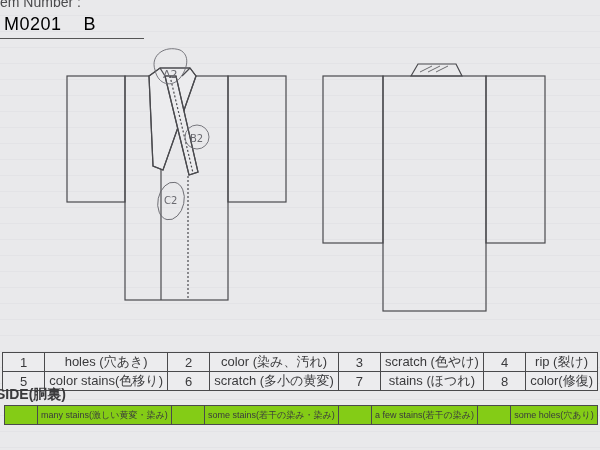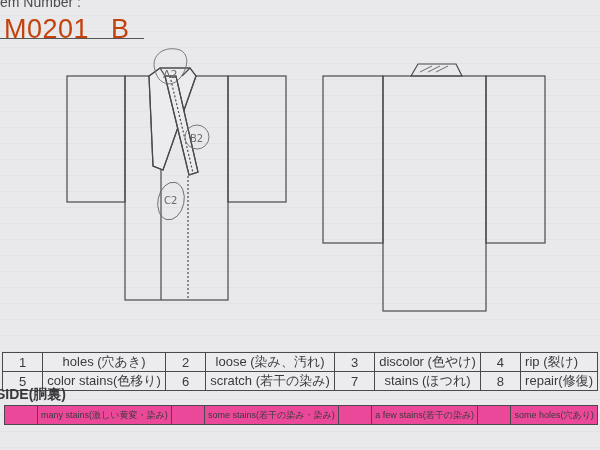--- a/index.html
+++ b/index.html
@@ -8,40 +8,40 @@
     background:#e9e9eb;
     font-family:"DejaVu Sans", sans-serif;
     color:#3a3a3c;
   }
   .paper-lines {
     position:absolute; inset:0;
     background-image: repeating-linear-gradient(to bottom, rgba(255,255,255,0) 0px, rgba(255,255,255,0) 15px, rgba(200,200,205,0.35) 16px);
     pointer-events:none;
   }
   .item-label { position:absolute; left:0; top:-6px; font-size:14px; font-family:"Liberation Sans", sans-serif; color:#4a4a4c; }
-  .item-number { position:absolute; left:4px; top:14px; font-size:27px; font-family:"Liberation Sans", sans-serif; color:#c2410c; letter-spacing:0.5px; }
+  .item-number { position:absolute; left:4px; top:14px; font-size:18px; font-family:"Liberation Sans", sans-serif; color:#000000; letter-spacing:0.5px; }
   .item-number .suffix { margin-left:22px; }
   .item-underline { position:absolute; left:0; top:38px; width:144px; height:1px; background:#555; }
 
   svg.drawing { position:absolute; left:0; top:0; }
 
   table.defects {
     position:absolute; left:2px; top:352px; width:596px;
     border-collapse:collapse; font-size:13px; font-family:"Liberation Sans", sans-serif;
   }
   table.defects td {
     border:1px solid #4a4a4c; height:18px; padding:0 4px; text-align:center; white-space:nowrap; background:#ececee;
   }
   table.defects td.num { width:36px; }
   .inside-title { position:absolute; left:-4px; top:386px; font-size:14px; font-weight:bold; font-family:"Liberation Sans", sans-serif; color:#3a3a3c; }
   table.inside {
     position:absolute; left:4px; top:405px; width:594px;
     border-collapse:collapse; font-size:9px; font-family:"Liberation Sans", sans-serif;
   }
-  table.inside td { border:1px solid #4a4a4c; height:18px; padding:0 3px; white-space:nowrap; background:#ec4899; }
+  table.inside td { border:1px solid #4a4a4c; height:18px; padding:0 3px; white-space:nowrap; background:#84cc16; }
   table.inside td.box { width:26px; }
 </style>
 </head>
 <body>
 
 <div class="paper-lines"></div>
 
 <div class="item-label">em Number :</div>
 <div class="item-number">
   <span>M0201</span><span class="suffix">B</span>
@@ -82,47 +82,47 @@
     <path d="M420,72 L432,66 M428,72 L440,66 M436,72 L448,66" stroke-width="0.8"></path>
   </g>
 </svg>
 
 <table class="defects">
   <tbody>
       <tr>
     <td class="num">1</td>
     <td>holes (穴あき)</td>
     <td class="num">2</td>
-    <td>loose (染み、汚れ)</td>
+    <td>color (染み、汚れ)</td>
     <td class="num">3</td>
-    <td>discolor (色やけ)</td>
+    <td>scratch (色やけ)</td>
     <td class="num">4</td>
-    <td style="text-align:left">rip (裂け)</td>
+    <td style="text-align:center">rip (裂け)</td>
   </tr>
   <tr>
     <td class="num">5</td>
     <td>color stains(色移り)</td>
     <td class="num">6</td>
-    <td>scratch (若干の染み)</td>
+    <td>scratch (多小の黄変)</td>
     <td class="num">7</td>
     <td>stains (ほつれ)</td>
     <td class="num">8</td>
-    <td style="text-align:right">repair(修復)</td>
+    <td style="text-align:right">color(修復)</td>
   </tr>
 </tbody>
   </table>
 
 <div class="inside-title">SIDE(胴裏)</div>
 
 <table class="inside">
   <tbody>
       <tr>
     <td class="box"></td>
     <td>many stains(激しい黄変・染み)</td>
     <td class="box"></td>
     <td>some stains(若干の染み・染み)</td>
     <td class="box"></td>
-    <td style="text-align:center">a few stains(若干の染み)</td>
+    <td style="">a few stains(若干の染み)</td>
     <td class="box"></td>
-    <td style="text-align:center">some holes(穴あり)</td>
+    <td style="text-align:left">some holes(穴あり)</td>
   </tr>
 </tbody>
   </table>
 
 </body></html>

